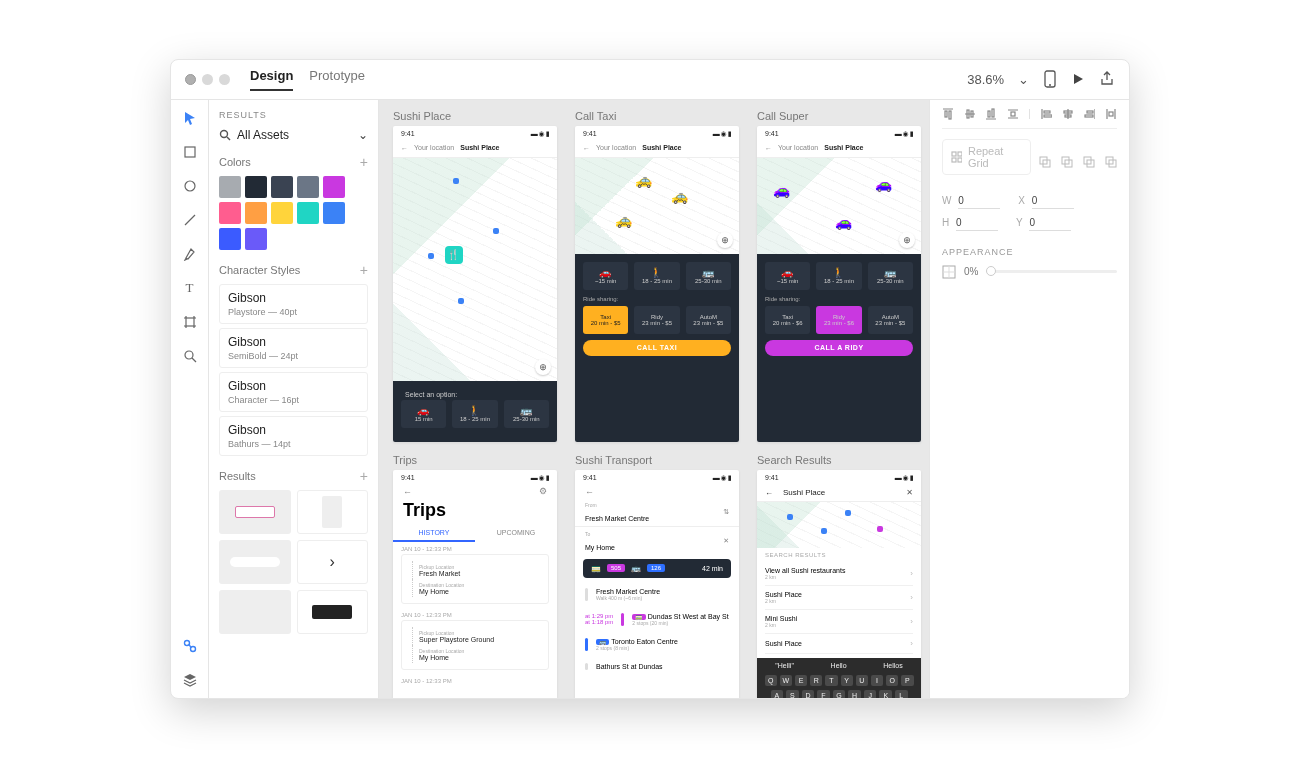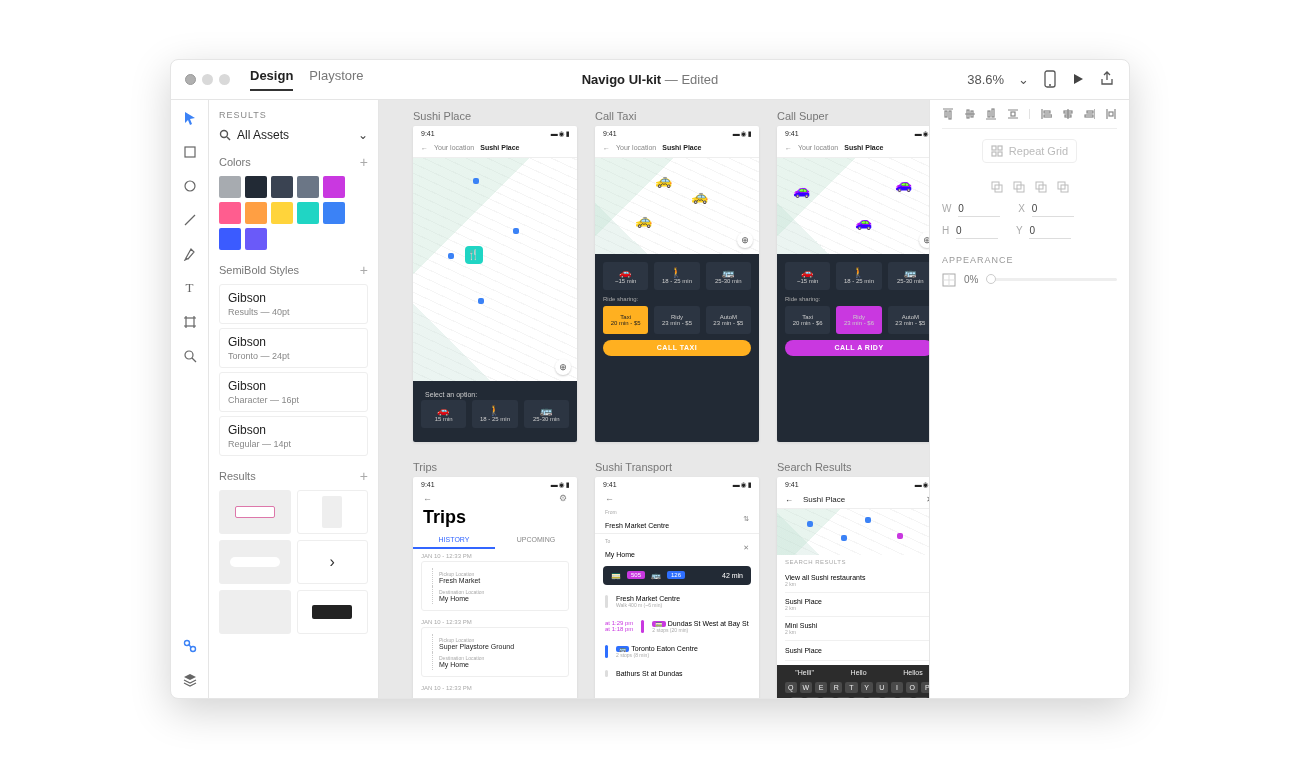--- a/index.html
+++ b/index.html
@@ -86,21 +86,21 @@
 .sym{ background:#eee; border-radius:3px; height:44px; display:flex; align-items:center; justify-content:center; color:#333; font-size:16px;}
 .sym.w{ background:#fff; border:1px solid #eee;}
 
 
 .canvas{
   flex:1;
   background:#e8e8e8;
   overflow:auto;
   padding:10px 14px;
 }
-.artboard-grid{ display:grid; grid-template-columns:repeat(3, 164px); gap:19px 18px; align-content:start;margin-left:20px;}
+.artboard-grid{ display:grid; grid-template-columns:repeat(3, 164px); gap:12px 18px; align-content:start;}
 .ab-label{ font-size:11px; color:#777; margin-bottom:4px;}
 .artboard{
   width:164px;
   background:#fff;
   border-radius:2px;
   box-shadow:0 1px 3px rgba(0,0,0,.08);
   overflow:hidden;
   position:relative;
   display:flex;
   flex-direction:column;
@@ -201,25 +201,21 @@
 <div class="window">
 
   <div class="topbar">
     <div class="traffic">
         <span></span>
         <span></span>
         <span></span>
       </div>
     <div class="tabs-mode">
       <span class="active">Design</span>
-      <span>Playstore</span>
-    </div>
-    <div class="center-title">
-      <span class="name">Navigo UI-kit</span>
-      <span>—  Edited</span>
+      <span>Prototype</span>
     </div>
     <div class="right-tools">
       <span>38.6%</span>
       <span class="drop">⌄</span>
       <span class="icon">
         <svg width="14" height="18" viewBox="0 0 14 18" fill="none" stroke="#555" stroke-width="1.3">
             <rect x="2" y="1" width="10" height="16" rx="2"></rect>
             <line x1="6" y1="15" x2="8" y2="15"></line>
           </svg>
       </span>
@@ -318,39 +314,39 @@
           <span style="background: rgb(255, 93, 143);"></span>
           <span style="background: rgb(255, 159, 67);"></span>
           <span style="background: rgb(255, 212, 59);"></span>
           <span style="background: rgb(32, 213, 196);"></span>
           <span style="background: rgb(59, 130, 246);"></span>
           <span style="background: rgb(59, 91, 255);"></span>
           <span style="background: rgb(106, 90, 249);"></span>
         </div>
 
       <div class="section-title">
-          <span>SemiBold Styles</span>
+          <span>Character Styles</span>
           <span class="plus">+</span>
         </div>
       <div id="char-styles">
           <div class="style-card">
             <div class="n">Gibson</div>
-            <div class="s">Results — 40pt</div>
+            <div class="s">Playstore — 40pt</div>
           </div>
           <div class="style-card">
             <div class="n">Gibson</div>
-            <div class="s">Toronto — 24pt</div>
+            <div class="s">SemiBold — 24pt</div>
           </div>
           <div class="style-card">
             <div class="n">Gibson</div>
             <div class="s">Character — 16pt</div>
           </div>
           <div class="style-card">
             <div class="n">Gibson</div>
-            <div class="s">Regular — 14pt</div>
+            <div class="s">Bathurs — 14pt</div>
           </div>
         </div>
 
       <div class="section-title">
           <span>Results</span>
           <span class="plus">+</span>
         </div>
       <div class="symbol-grid">
         <div class="sym">
             <div style="width:40px;height:12px;border:1px solid #d7a;background:#fff;border-radius:2px;"></div>
@@ -736,21 +732,21 @@
             <line x1="11" y1="1" x2="11" y2="11"></line>
             <rect x="3" y="3" width="6" height="2"></rect>
             <rect x="1" y="7" width="8" height="2"></rect>
           </svg>
         <svg width="12" height="12" stroke="#888" stroke-width="1.2" fill="none">
             <line x1="2" y1="1" x2="2" y2="11"></line>
             <line x1="10" y1="1" x2="10" y2="11"></line>
             <rect x="4" y="4" width="4" height="4"></rect>
           </svg>
       </div>
-      <div style="display:flex;gap:8px;align-items:center;margin-bottom:10px;flex-direction:column;">
+      <div style="display:flex;gap:8px;align-items:center;margin-bottom:10px;">
         <div class="repeat-btn" style="flex:1;">
           <svg width="12" height="12" fill="none" stroke="#bbb" stroke-width="1.2">
               <rect x="1" y="1" width="4" height="4"></rect>
               <rect x="7" y="1" width="4" height="4"></rect>
               <rect x="1" y="7" width="4" height="4"></rect>
               <rect x="7" y="7" width="4" height="4"></rect>
             </svg>
           <span>Repeat Grid</span>
         </div>
         <div class="icon-row" style="margin:0;">

